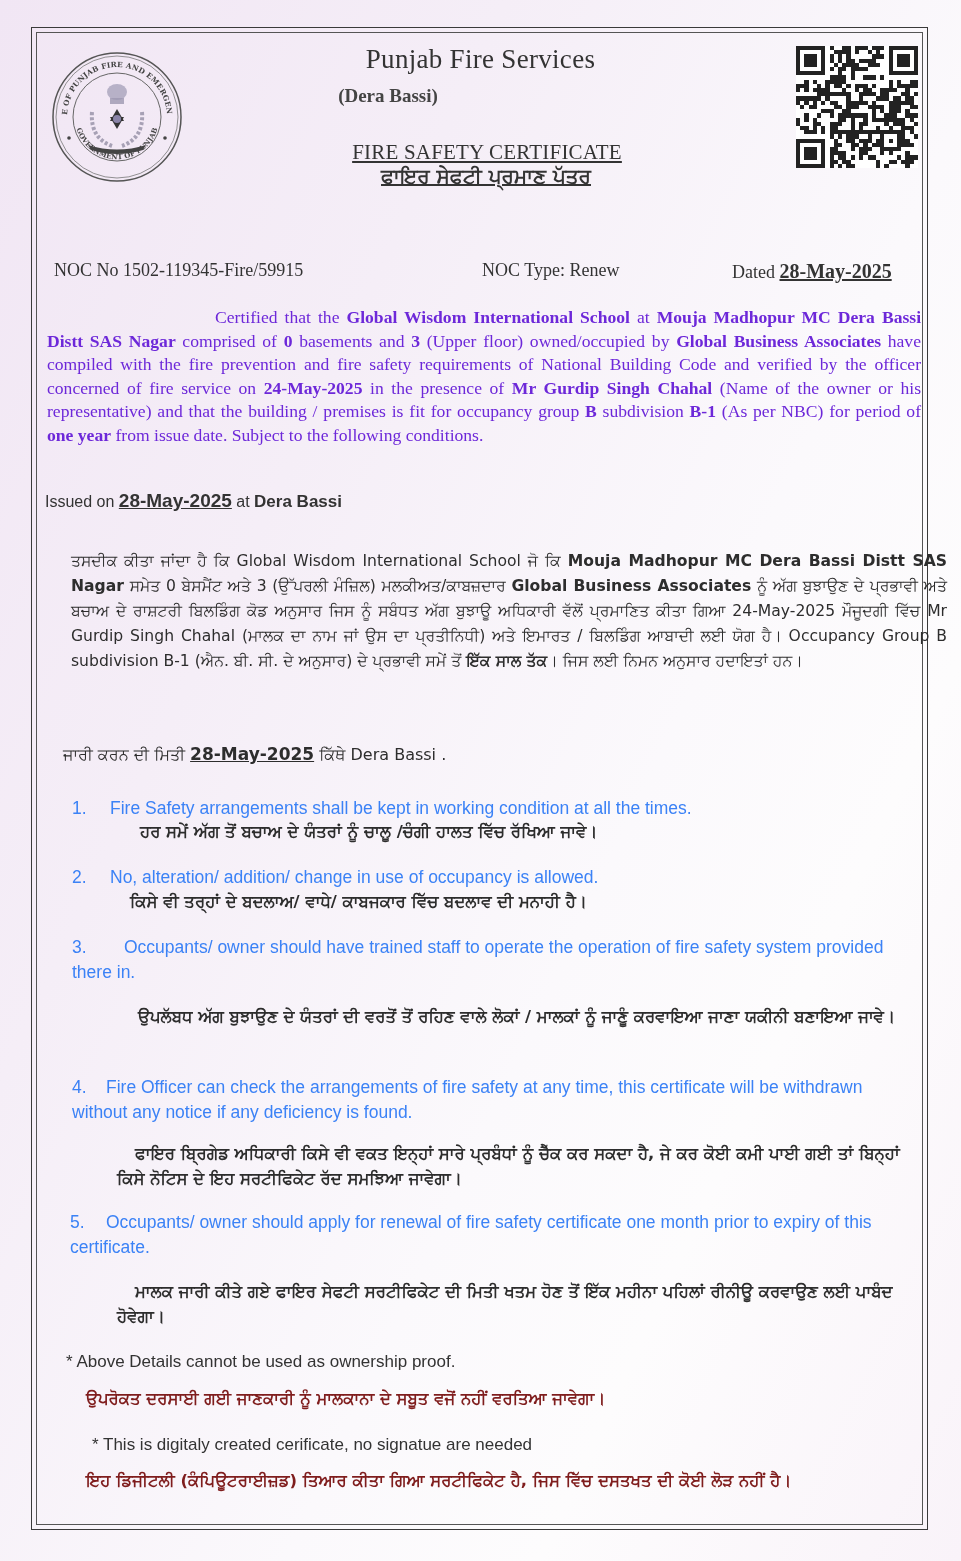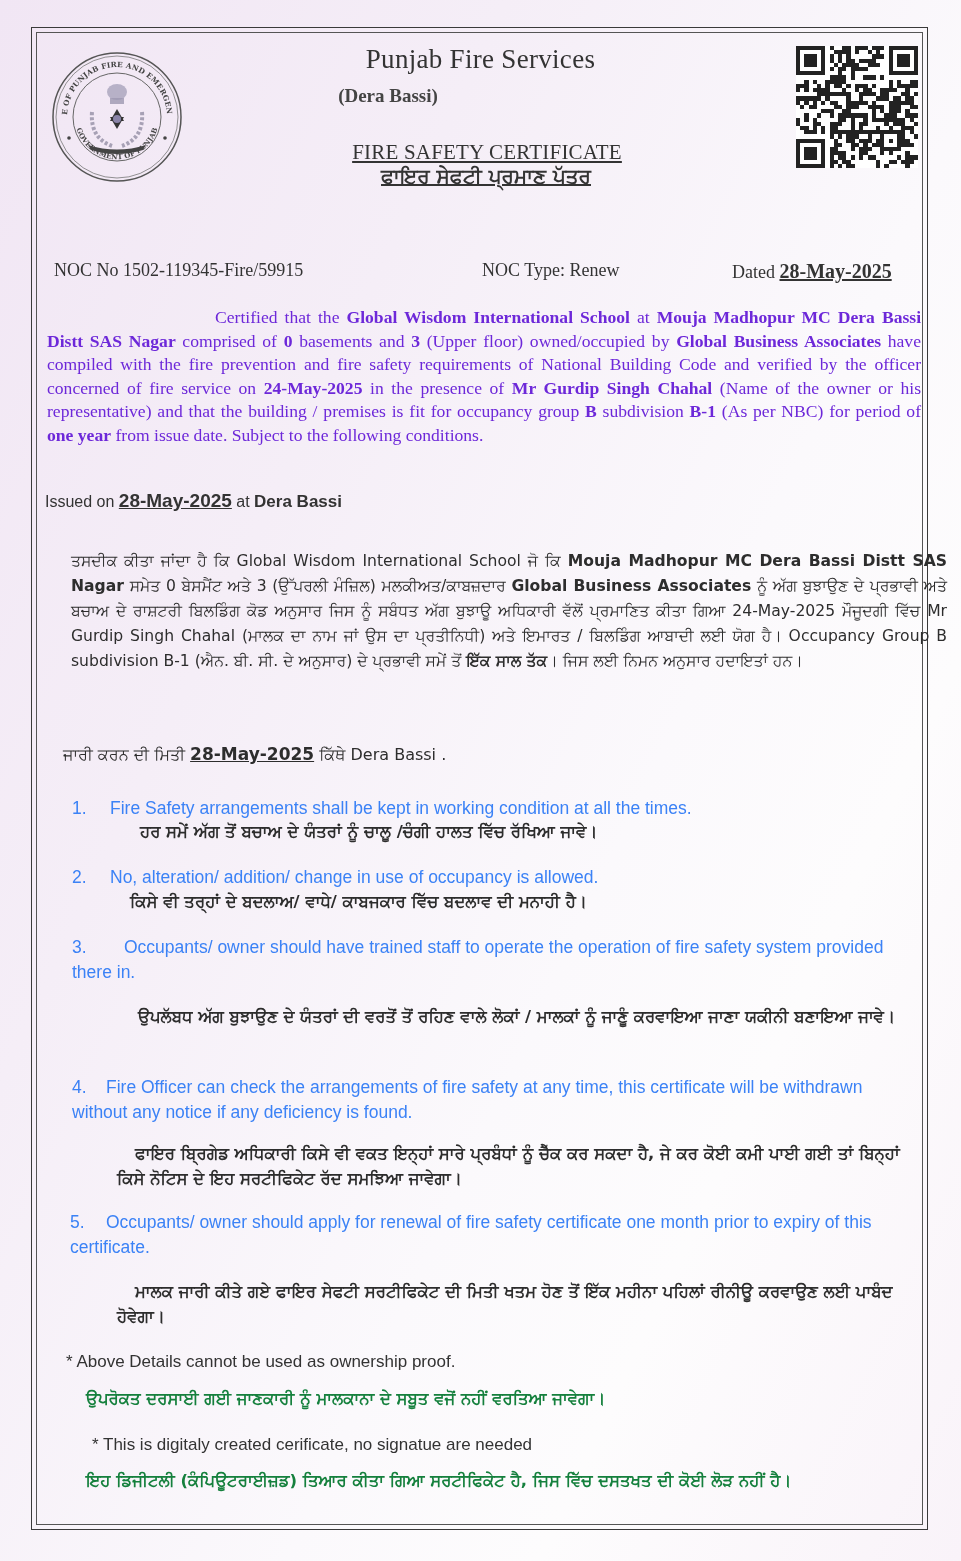--- a/index.html
+++ b/index.html
@@ -55,21 +55,21 @@
     text-align: justify; text-align-last: left; margin-left: 8px;
   }
   .issued-pa { left: 43px; top: 744px; font-size: 16px; color: #2d2d2d; }
   .issued-pa .date { font-weight: bold; text-decoration: underline; font-size: 17px; }
 
   .cond { font-size: 17.5px; color: #3b82f6; line-height: 25px; }
   .cond-pa { font-size: 16.5px; color: #2d2d2d; line-height: 25px; font-weight: bold; }
   .num { display: inline-block; }
 
   .note { font-size: 17px; color: #333; }
-  .note-pa { font-size: 16.5px; color: #15803d; font-weight: bold; }
+  .note-pa { font-size: 16.5px; color: #7f1d1d; font-weight: bold; }
 </style>
 </head>
 <body>
 
 <div class="frame-outer"></div>
 <div class="frame-inner"></div>
 
 <svg class="seal" viewBox="0 0 134 134">
   <defs>
     <path id="arcTop" d="M 17 67 A 50 50 0 0 1 117 67"></path>

